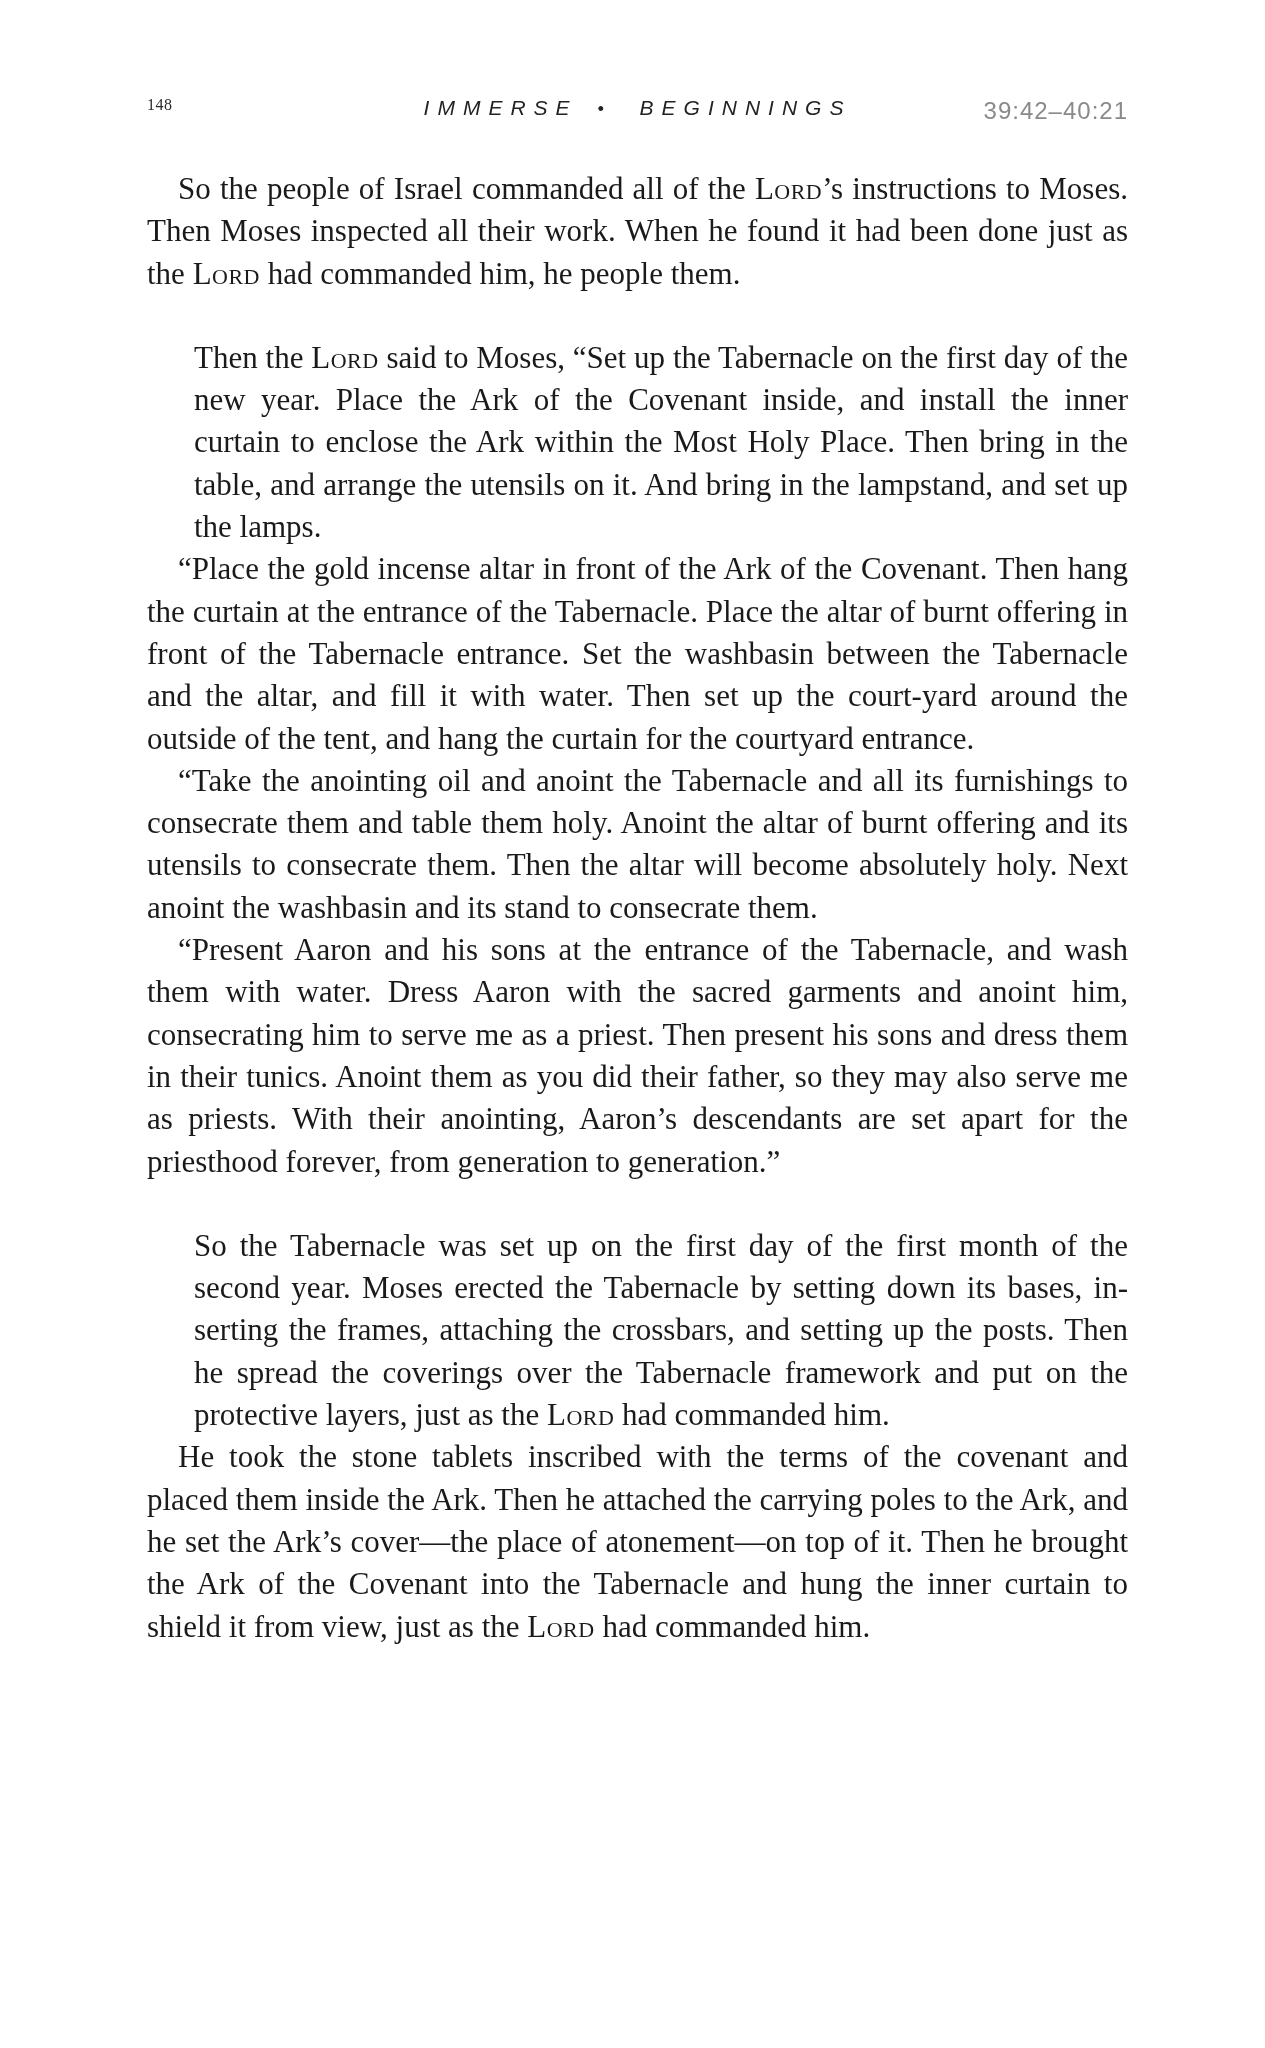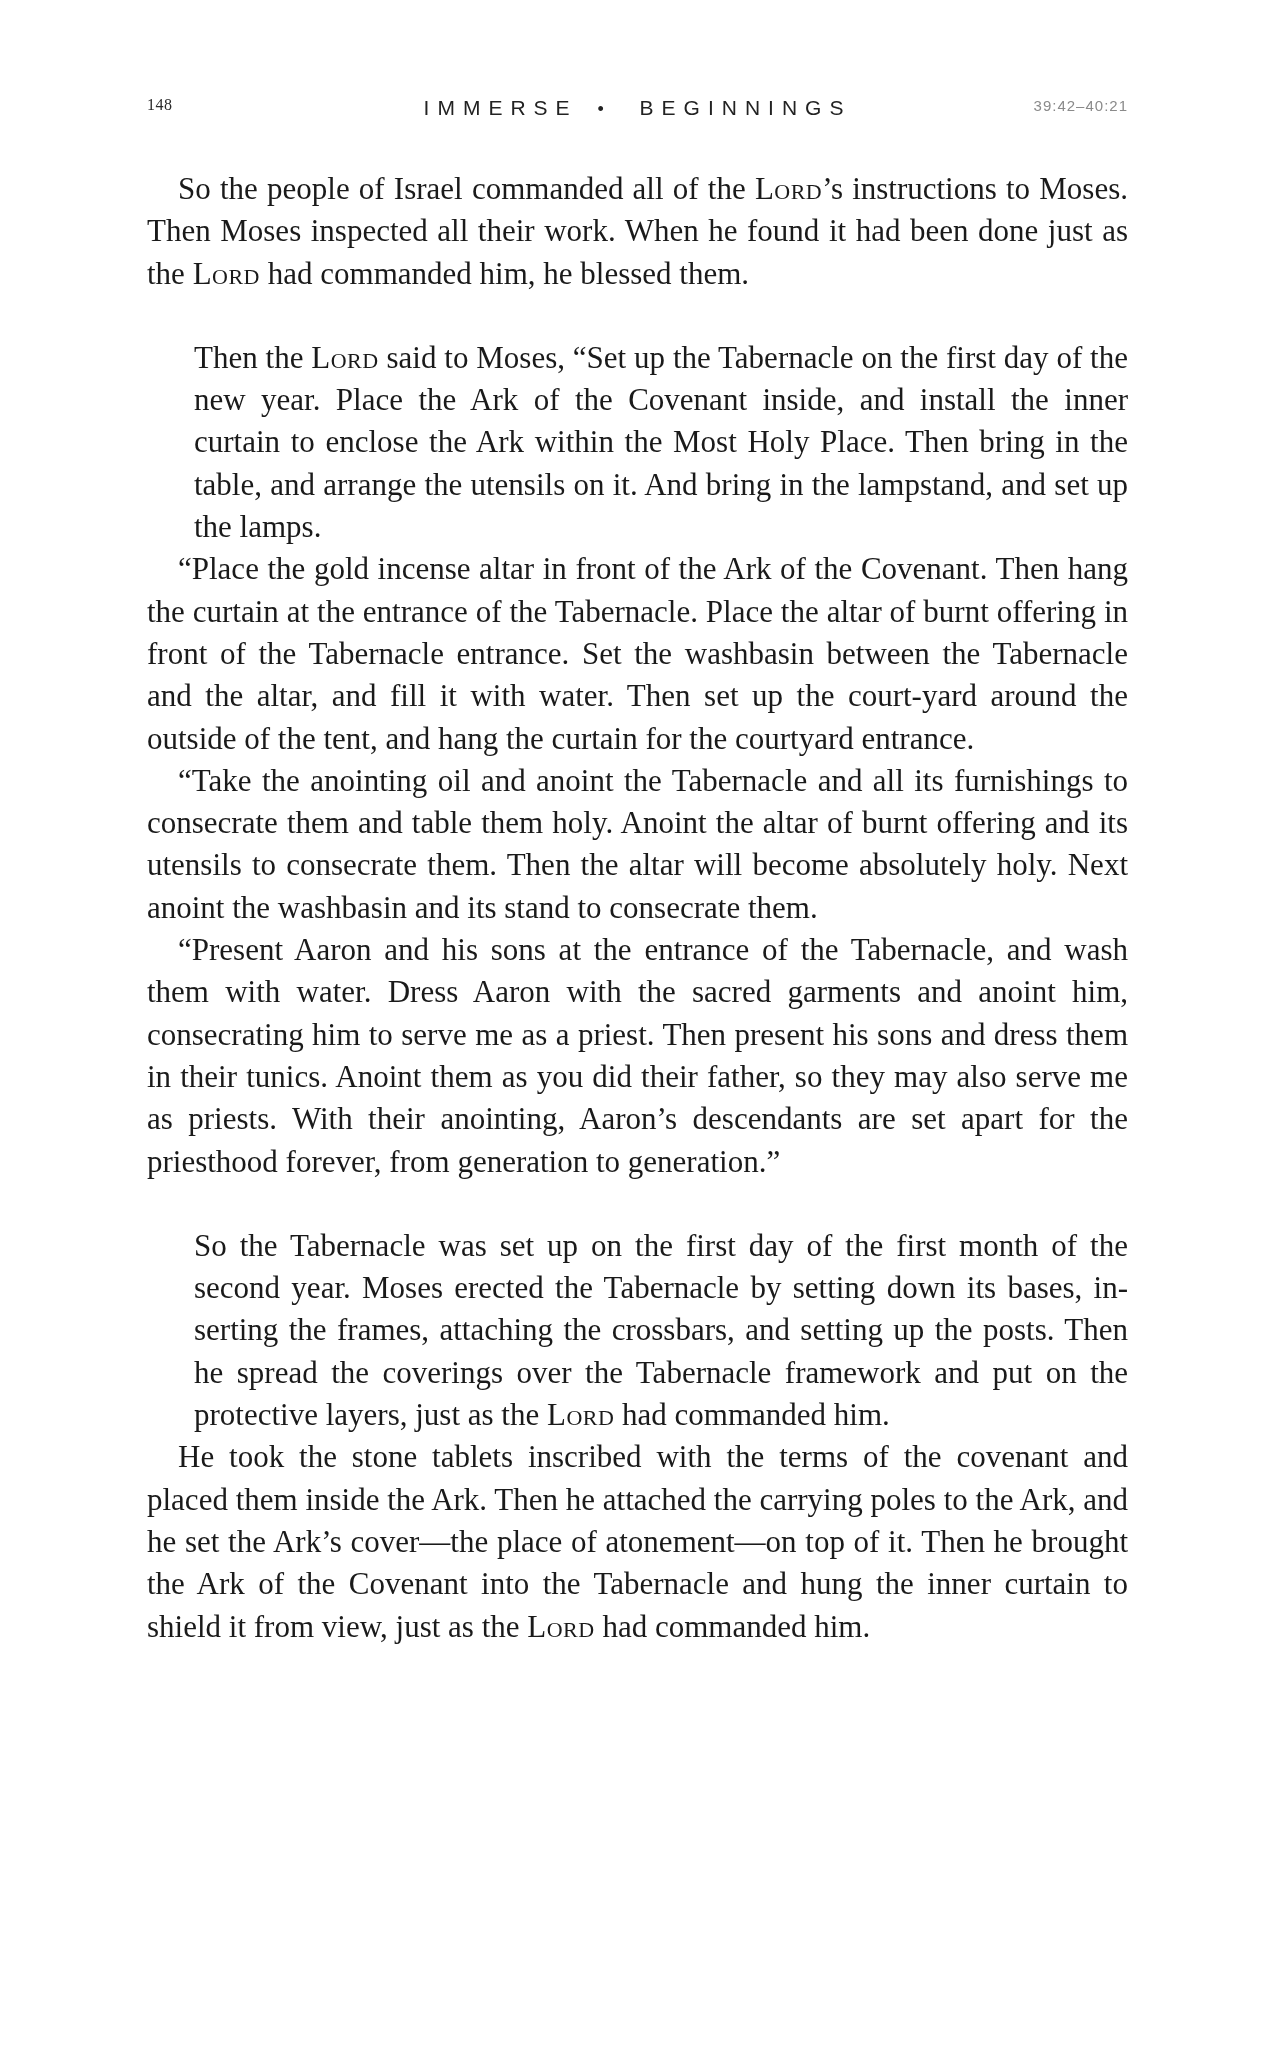--- a/index.html
+++ b/index.html
@@ -34,31 +34,32 @@
     .running-title {
       position: absolute;
       left: 0;
       right: 0;
       top: 0;
       text-align: center;
       font-size: 21px;
       letter-spacing: 8px;
       color: #222;
       font-weight: 400;
+      font-style: italic;
     }
     .running-title .sep {
       display: inline-block;
       margin: 0 14px 0 6px;
       font-size: 18px;
     }
     .running-ref {
       position: absolute;
       right: 0;
       top: 1px;
-      font-size: 15px;
+      font-size: 24px;
       color: #8a8a8a;
       letter-spacing: 1px;
     }
     .text-body {
       position: absolute;
       top: 168px;
       left: 147px;
       width: 981px;
       font-family: "Liberation Serif", "DejaVu Serif", serif;
       font-size: 31px;
@@ -101,21 +102,21 @@
     <span class="sep">•</span>
     <span>BEGINNINGS</span>
   </div>
   <span class="running-ref">39:42–40:21</span>
 </header>
 
 <main class="text-body">
 
 
   <p class="last-line-left">
-    <span>So the people of Israel commanded all of the </span><span class="smallcaps">Lord</span><span>’s instructions to Moses. Then Moses inspected all their work. When he found it had been done just as the </span><span class="smallcaps">Lord</span><span> had commanded him, he blessed them.</span>
+    <span>So the people of Israel commanded all of the </span><span class="smallcaps">Lord</span><span>’s instructions to Moses. Then Moses inspected all their work. When he found it had been done just as the </span><span class="smallcaps">Lord</span><span> had commanded him, he people them.</span>
   </p>
 
   <p class="no-indent section-gap last-line-left">
     <span>Then the </span><span class="smallcaps">Lord</span><span> said to Moses, “Set up the Tabernacle on the first day of the new year. Place the Ark of the Covenant inside, and install the inner curtain to enclose the Ark within the Most Holy Place. Then bring in the table, and arrange the utensils on it. And bring in the lampstand, and set up the lamps.</span>
   </p>
 
   <p class="last-line-left">
     <span>“Place the gold incense altar in front of the Ark of the Covenant. Then hang the curtain at the entrance of the Tabernacle. Place the altar of burnt offering in front of the Tabernacle entrance. Set the washbasin between the Tabernacle and the altar, and fill it with water. Then set up the court-yard around the outside of the tent, and hang the curtain for the courtyard entrance.</span>
   </p>
 

